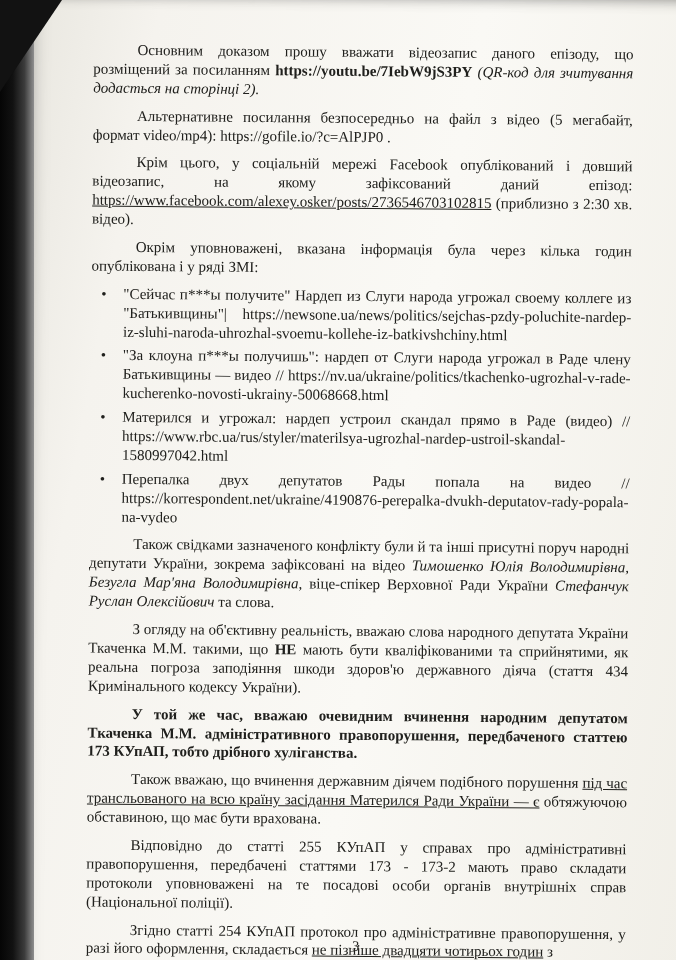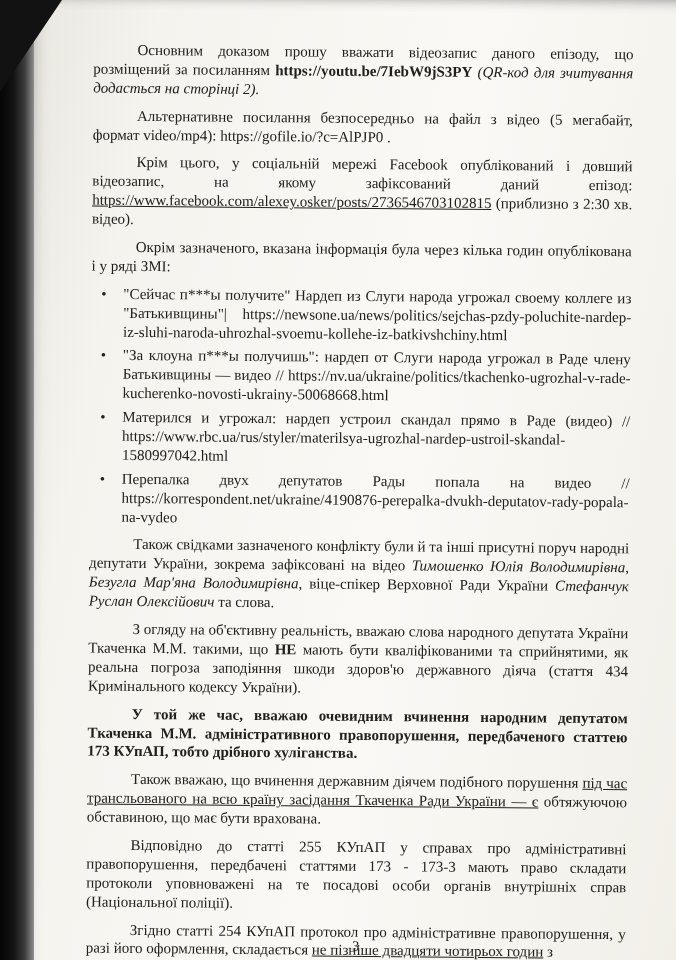--- a/index.html
+++ b/index.html
@@ -43,31 +43,31 @@
 </style>
 </head>
 <body>
 
 <div class="scan">
   <div class="page">
     <div class="content">
         <p class="para"><span>Основним доказом прошу вважати відеозапис даного епізоду, що розміщений за посиланням </span><span class="b">https://youtu.be/7IebW9jS3PY</span><span> </span><span class="i">(QR-код для зчитування додасться на сторінці 2).</span></p>
         <p class="para"><span>Альтернативне посилання безпосередньо на файл з відео (5 мегабайт, формат video/mp4): </span><span>https://gofile.io/?c=AlPJP0</span><span> .</span></p>
         <p class="para"><span>Крім цього, у соціальній мережі Facebook опублікований і довший відеозапис, на якому зафіксований даний епізод: </span><span class="u">https://www.facebook.com/alexey.osker/posts/2736546703102815</span><span> (приблизно з 2:30 хв. відео).</span></p>
-        <p class="para"><span>Окрім зазначеного, вказана інформація була через кілька годин опублікована і у ряді ЗМІ:</span></p>
+        <p class="para"><span>Окрім уповноважені, вказана інформація була через кілька годин опублікована і у ряді ЗМІ:</span></p>
         <ul class="bullet-list">
           <li class="bullet-item"><span>"Сейчас п***ы получите" Нардеп из Слуги народа угрожал своему коллеге из "Батькивщины"| https://newsone.ua/news/politics/sejchas-pzdy-poluchite-nardep-iz-sluhi-naroda-uhrozhal-svoemu-kollehe-iz-batkivshchiny.html</span></li>
           <li class="bullet-item"><span>"За клоуна п***ы получишь": нардеп от Слуги народа угрожал в Раде члену Батькивщины — видео // https://nv.ua/ukraine/politics/tkachenko-ugrozhal-v-rade-kucherenko-novosti-ukrainy-50068668.html</span></li>
           <li class="bullet-item"><span>Матерился и угрожал: нардеп устроил скандал прямо в Раде (видео) // https://www.rbc.ua/rus/styler/materilsya-ugrozhal-nardep-ustroil-skandal-1580997042.html</span></li>
           <li class="bullet-item"><span>Перепалка двух депутатов Рады попала на видео // https://korrespondent.net/ukraine/4190876-perepalka-dvukh-deputatov-rady-popala-na-vydeo</span></li>
         </ul>
         <p class="para"><span>Також свідками зазначеного конфлікту були й та інші присутні поруч народні депутати України, зокрема зафіксовані на відео </span><span class="i">Тимошенко Юлія Володимирівна, Безугла Мар'яна Володимирівна</span><span>, віце-спікер Верховної Ради України </span><span class="i">Стефанчук Руслан Олексійович</span><span> та слова.</span></p>
         <p class="para"><span>З огляду на об'єктивну реальність, вважаю слова народного депутата України Ткаченка М.М. такими, що </span><span class="b">НЕ</span><span> мають бути кваліфікованими та сприйнятими, як реальна погроза заподіяння шкоди здоров'ю державного діяча (стаття 434 Кримінального кодексу України).</span></p>
         <p class="para b"><span>У той же час, вважаю очевидним вчинення народним депутатом Ткаченка М.М. адміністративного правопорушення, передбаченого статтею 173 КУпАП, тобто дрібного хуліганства.</span></p>
-        <p class="para"><span>Також вважаю, що вчинення державним діячем подібного порушення </span><span class="u">під час трансльованого на всю країну засідання Ткаченка Ради України — є</span><span> обтяжуючою обставиною, що має бути врахована.</span></p>
-        <p class="para"><span>Відповідно до статті 255 КУпАП у справах про адміністративні правопорушення, передбачені статтями 173 - 173-3 мають право складати протоколи уповноважені на те посадові особи органів внутрішніх справ (Національної поліції).</span></p>
+        <p class="para"><span>Також вважаю, що вчинення державним діячем подібного порушення </span><span class="u">під час трансльованого на всю країну засідання Матерился Ради України — є</span><span> обтяжуючою обставиною, що має бути врахована.</span></p>
+        <p class="para"><span>Відповідно до статті 255 КУпАП у справах про адміністративні правопорушення, передбачені статтями 173 - 173-2 мають право складати протоколи уповноважені на те посадові особи органів внутрішніх справ (Національної поліції).</span></p>
         <p class="para"><span>Згідно статті 254 КУпАП протокол про адміністративне правопорушення, у разі його оформлення, складається </span><span class="u">не пізніше двадцяти чотирьох годин</span><span> з</span></p>
       </div>
     <div class="page-number">3</div>
   </div>
   <div class="edge-band"></div>
   <div class="corner"></div>
 </div>
 
 </body></html>

